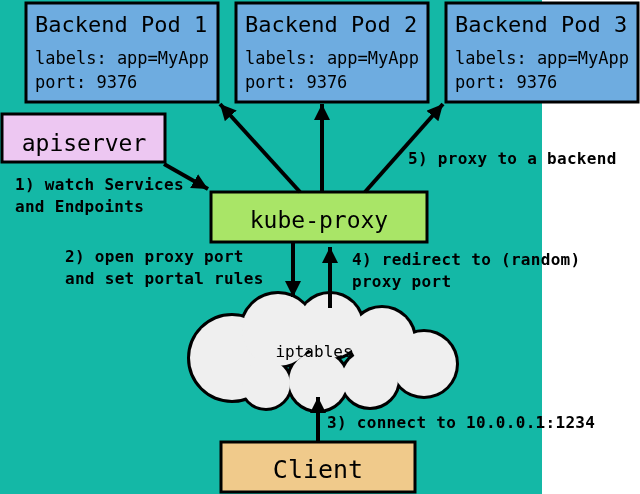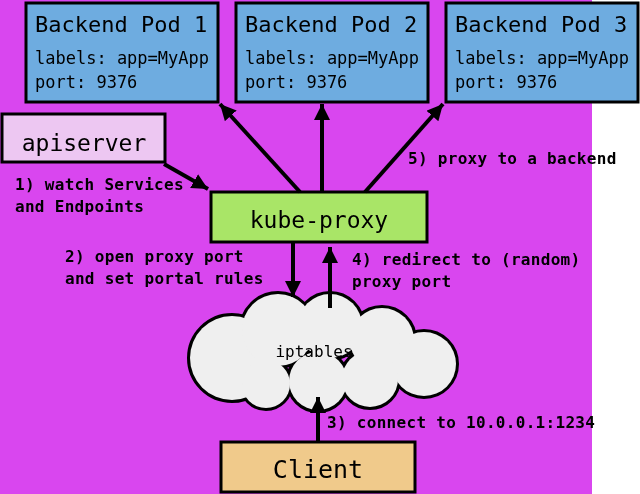--- a/index.html
+++ b/index.html
@@ -1,16 +1,16 @@
 <!DOCTYPE html>
 <html><head>
 <meta charset="utf-8">
 <style>
   html, body { margin: 0; padding: 0; background: #ffffff; }
-  .canvas-wrap { width: 592px; height: 494px; background: #d946ef; position: relative; }
+  .canvas-wrap { width: 542px; height: 494px; background: #14b8a6; position: relative; }
   svg { display: block; }
   text { fill: #000000; }
   .pod-title   { font: 22px "DejaVu Sans Mono", monospace; }
   .pod-line    { font: 17px "DejaVu Sans Mono", monospace; }
   .node-label  { font: 23px "DejaVu Sans Mono", monospace; text-anchor: middle; }
   .client-label{ font: 25px "DejaVu Sans Mono", monospace; text-anchor: middle; }
   .cloud-label { font: 16px "DejaVu Sans Mono", monospace; text-anchor: middle; }
   .step-label  { font: bold 16px "DejaVu Sans Mono", monospace; letter-spacing: 0.3px; }
   .edge        { stroke: #000000; stroke-width: 4; }
   .box         { stroke: #000000; stroke-width: 3; }

